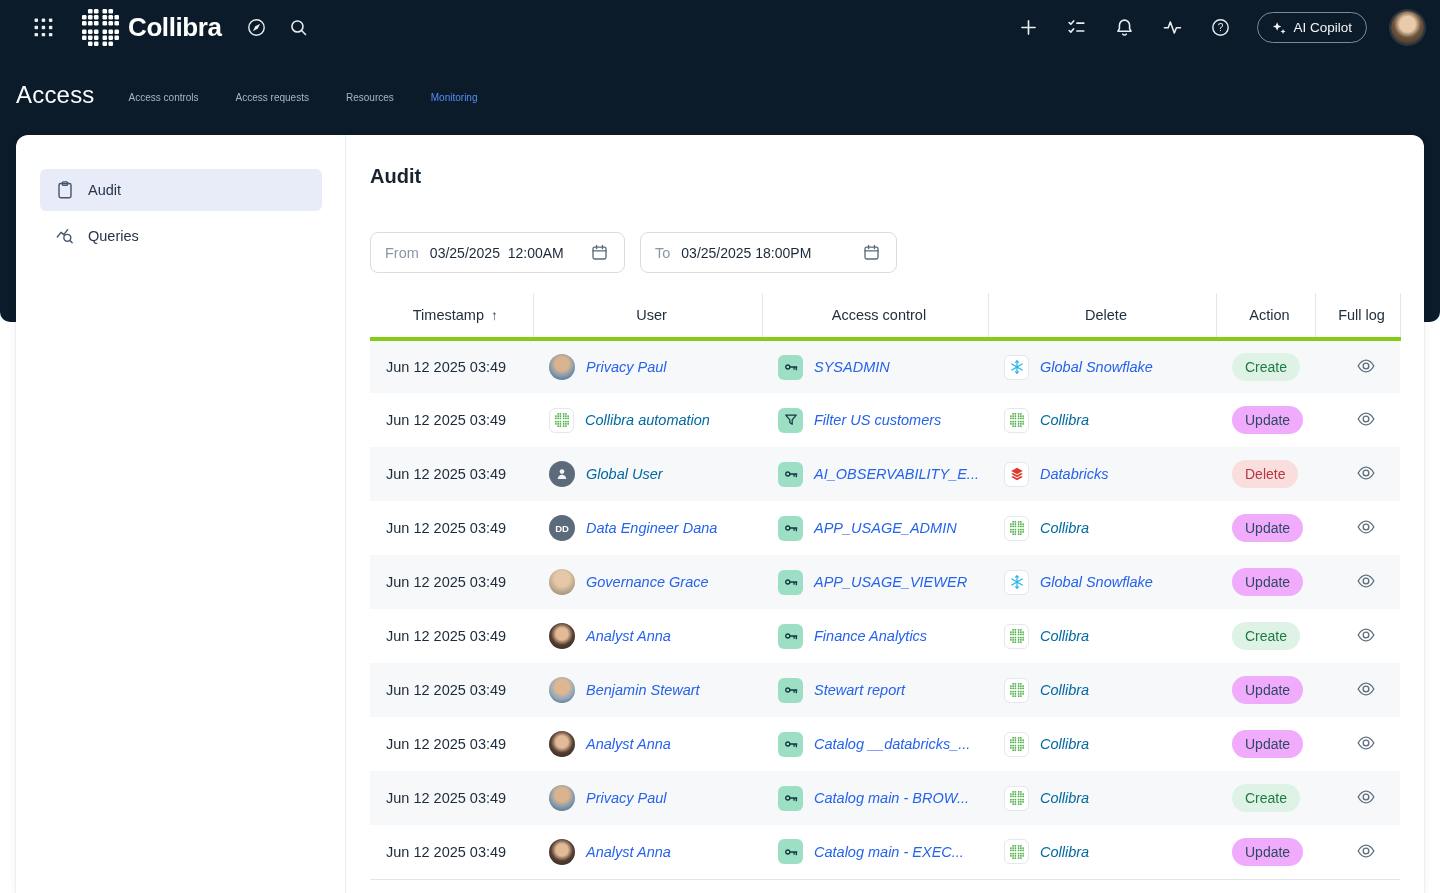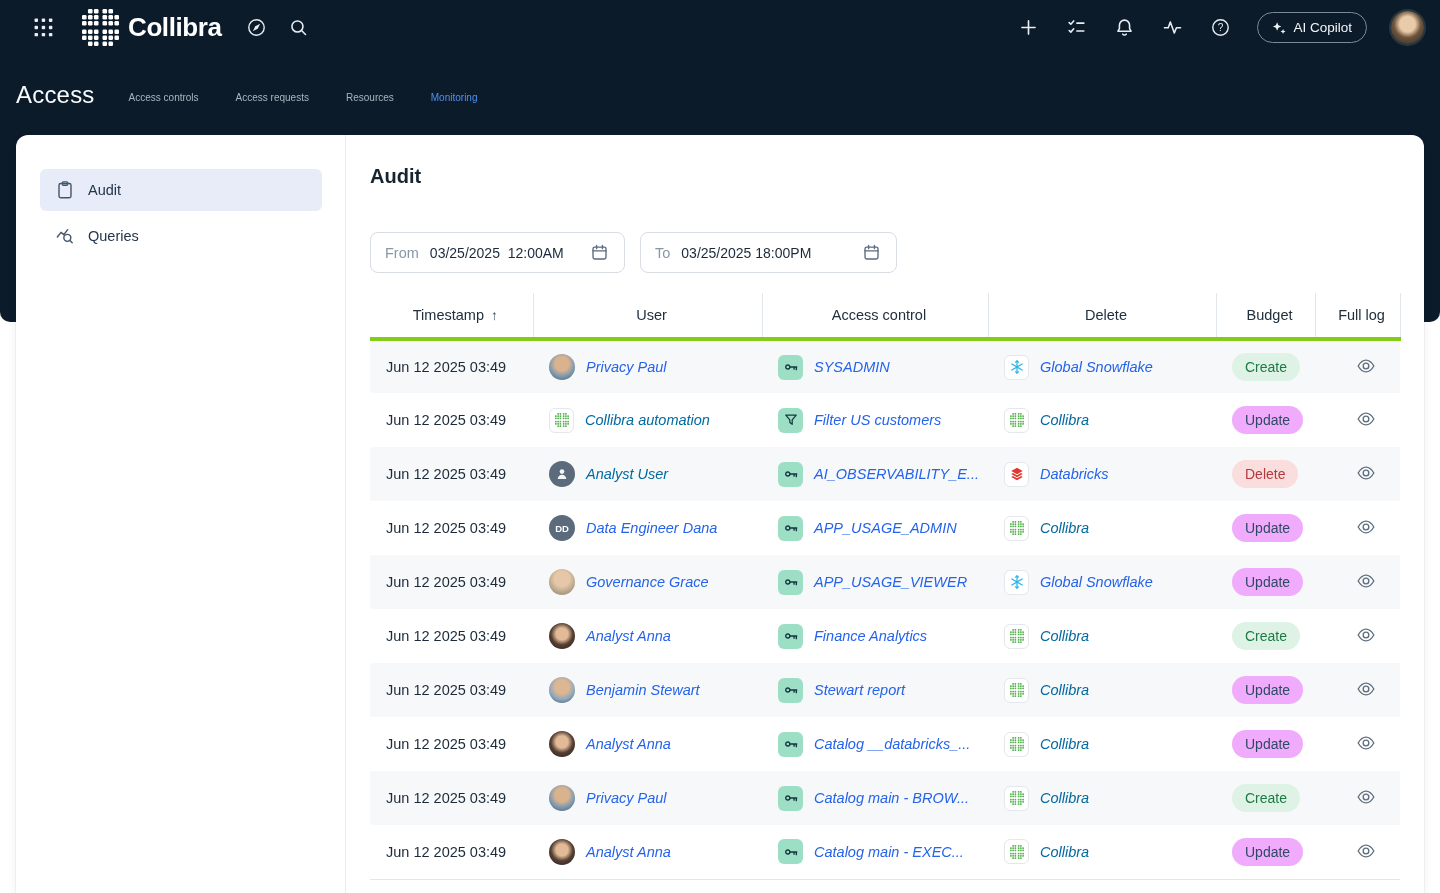--- a/index.html
+++ b/index.html
@@ -406,21 +406,21 @@
           <col class="col-src">
           <col class="col-action">
           <col class="col-log">
       </colgroup>
       <thead>
         <tr>
           <th class="sortable"><span>Timestamp</span><span class="sort-arrow">↑</span></th>
           <th>User</th>
           <th>Access control</th>
           <th>Delete</th>
-          <th>Budget</th>
+          <th>Action</th>
           <th>Full log</th>
         </tr>
       </thead>
       <tbody>
           <tr class="striped">
     <td>Jun 12 2025 03:49</td>
     <td>
               <div class="cell-flex">
       <span class="av av-paul"></span>
       <a class="cell-link">Privacy Paul</a>
@@ -498,21 +498,21 @@
   </tr>
           <tr class="striped">
     <td>Jun 12 2025 03:49</td>
     <td>
               <div class="cell-flex">
       <span class="av av-unknown">
                   <svg class="person-ic" viewBox="0 0 24 24">
                     <use href="#i-person"></use>
                   </svg>
                 </span>
-      <a class="cell-link plain">Analyst User</a>
+      <a class="cell-link plain">Global User</a>
     </div>
             </td>
     <td>
               <div class="cell-flex">
       <span class="icon-box mint">
                   <svg class="box-ic" viewBox="0 0 24 24">
                     <use href="#i-key"></use>
                   </svg>
                 </span>
       <a class="cell-link">AI_OBSERVABILITY_E...</a>

